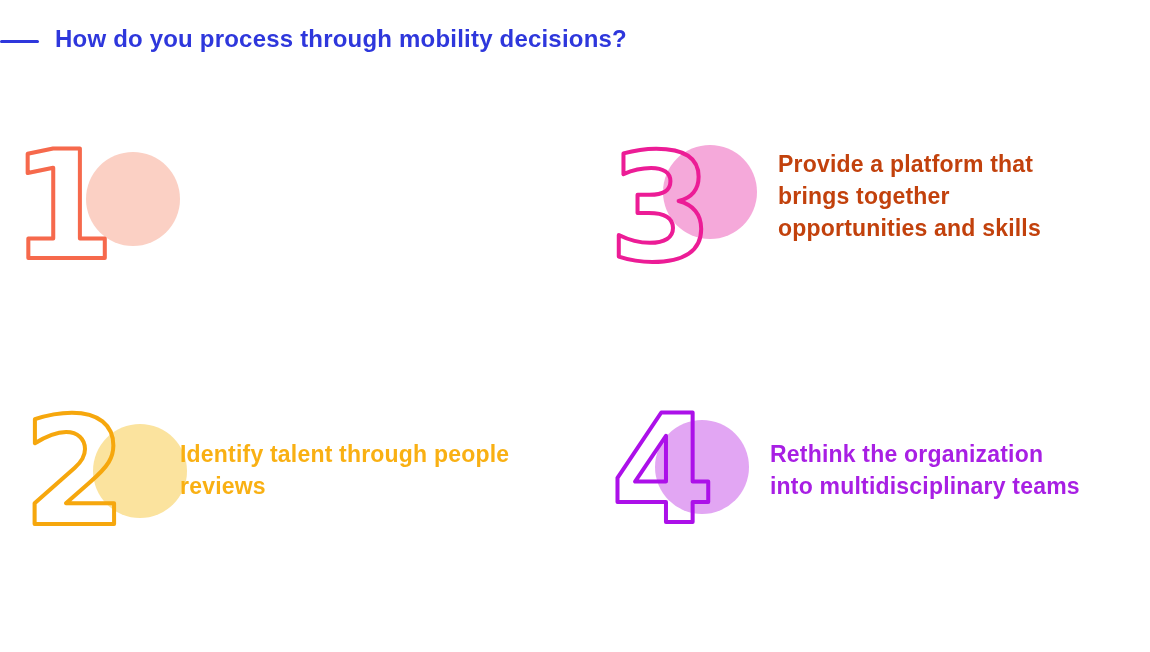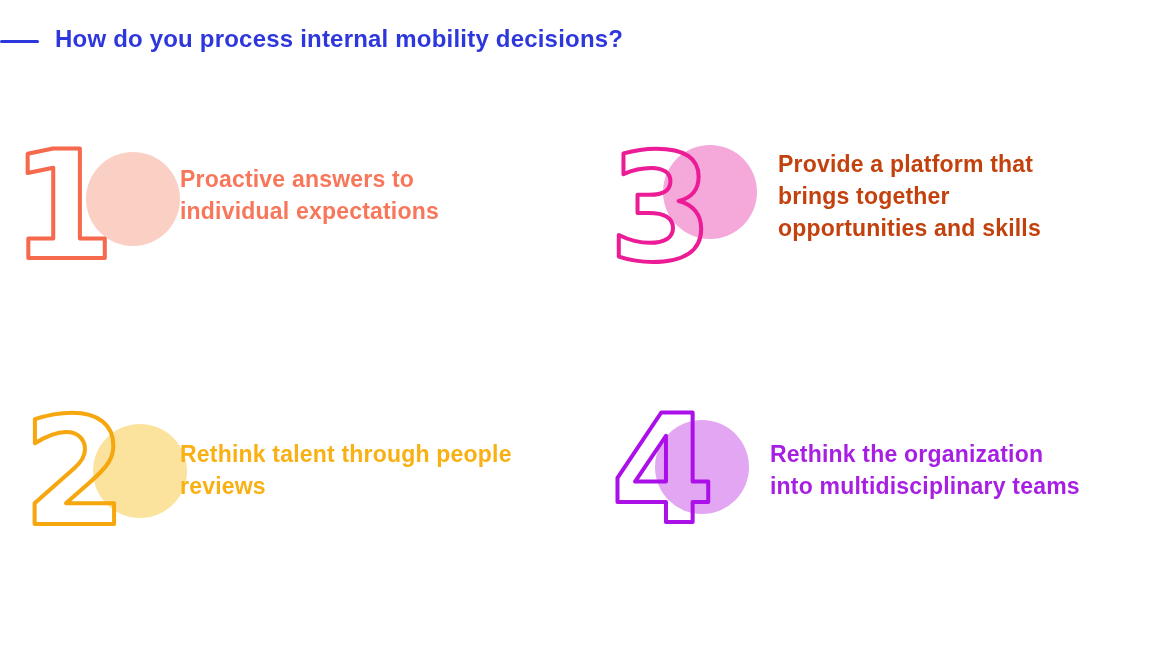--- a/index.html
+++ b/index.html
@@ -64,34 +64,32 @@
   #t2 { left: 180px; top: 438px; width: 420px; }
   #t3 { left: 778px; top: 148px; width: 340px; }
   #t4 { left: 770px; top: 438px; width: 390px; }
 </style>
 </head>
 <body>
 
 <div class="slide">
 
   <div class="title-dash" style="background-color: rgb(46, 55, 220);"></div>
-  <h1 class="page-title" style="color: rgb(46, 55, 220);">How do you process internal mobility decisions?</h1>
+  <h1 class="page-title" style="color: rgb(46, 55, 220);">How do you process through mobility decisions?</h1>
 
   <svg id="g1" class="num-graphic" width="175" height="145" viewBox="0 0 175 145">
     <circle cx="105" cy="63" r="47" fill="#FBD0C4"></circle>
     <text class="num-digit" x="35" y="122" text-anchor="middle" stroke-width="4" stroke-linejoin="round" stroke="#F6694C" fill="#FFFFFF">1</text>
   </svg>
-  <div id="t1" class="item-label" style="color: rgb(248, 118, 89);">Proactive answers to
-individual expectations</div>
 
   <svg id="g2" class="num-graphic" width="175" height="145" viewBox="0 0 175 145">
     <circle cx="112" cy="67" r="47" fill="#FBE39E"></circle>
     <text class="num-digit" x="47" y="120" text-anchor="middle" stroke-width="4" stroke-linejoin="round" stroke="#F6A70D" fill="none">2</text>
   </svg>
-  <div id="t2" class="item-label" style="color: rgb(249, 176, 19);">Rethink talent through people
+  <div id="t2" class="item-label" style="color: rgb(249, 176, 19);">Identify talent through people
 reviews</div>
 
   <svg id="g3" class="num-graphic" width="175" height="145" viewBox="0 0 175 145">
     <circle cx="100" cy="61" r="47" fill="#F5A9DA"></circle>
     <text class="num-digit" x="51" y="129" text-anchor="middle" stroke-width="4" stroke-linejoin="round" stroke="#EC1C96" fill="none">3</text>
   </svg>
   <div id="t3" class="item-label" style="color: #c2410c;">Provide a platform that
 brings together
 opportunities and skills</div>
 

